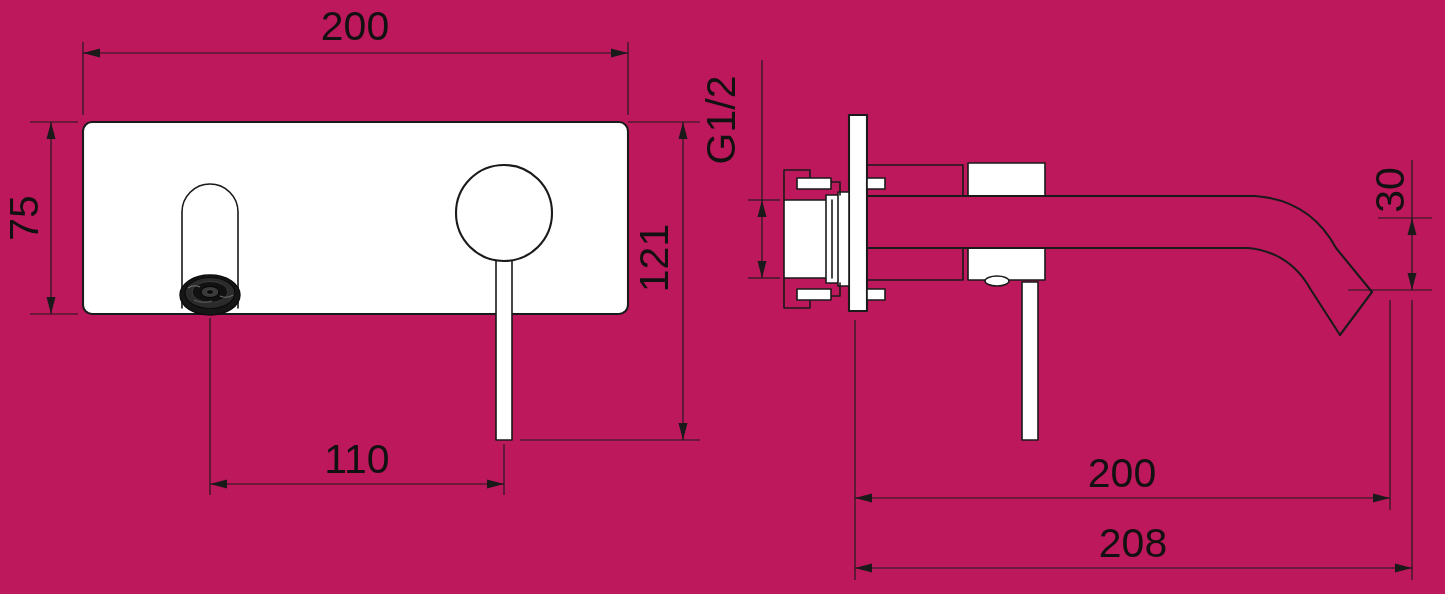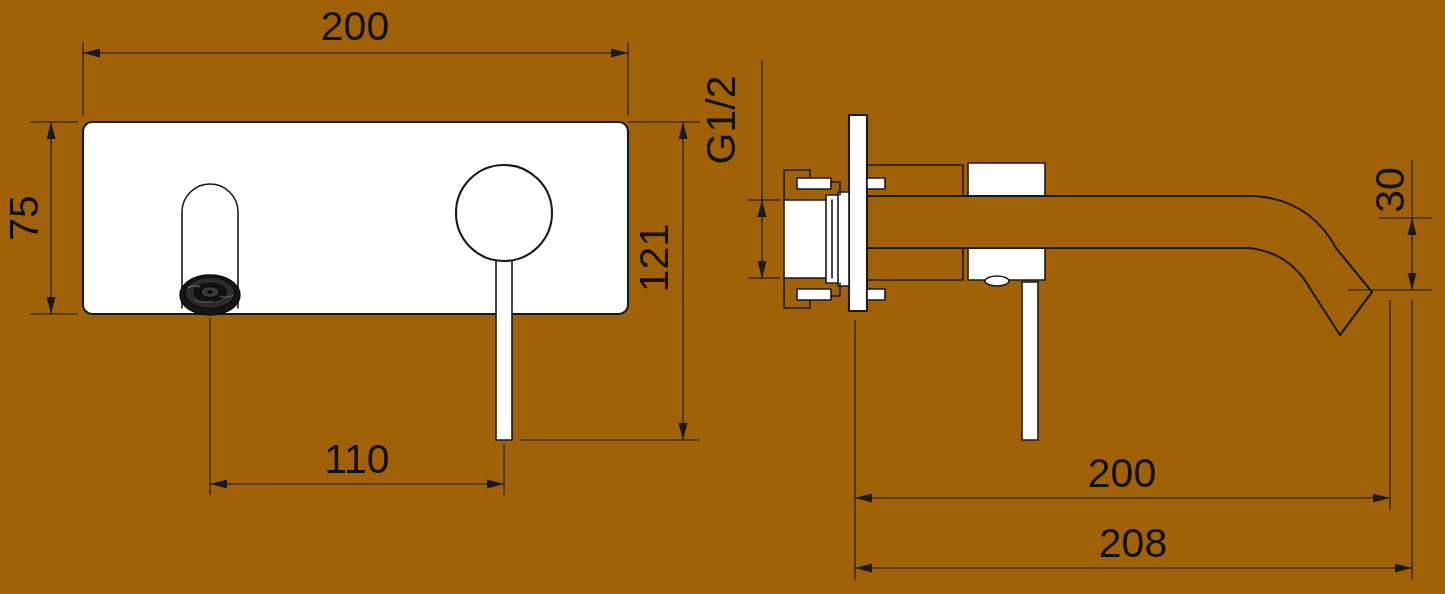--- a/index.html
+++ b/index.html
@@ -11,21 +11,21 @@
   body {
     width: 1445px;
     height: 594px;
     overflow: hidden;
     font-family: "Liberation Sans", sans-serif;
   }
   #drawing-root {
     position: relative;
     width: 1445px;
     height: 594px;
-    background: #a16207;
+    background: #be185d;
   }
   svg#tech-drawing {
     display: block;
     width: 1445px;
     height: 594px;
   }
   .obj-line {
     fill: none;
     stroke: #1a1a1a;
     stroke-width: 2.1;

